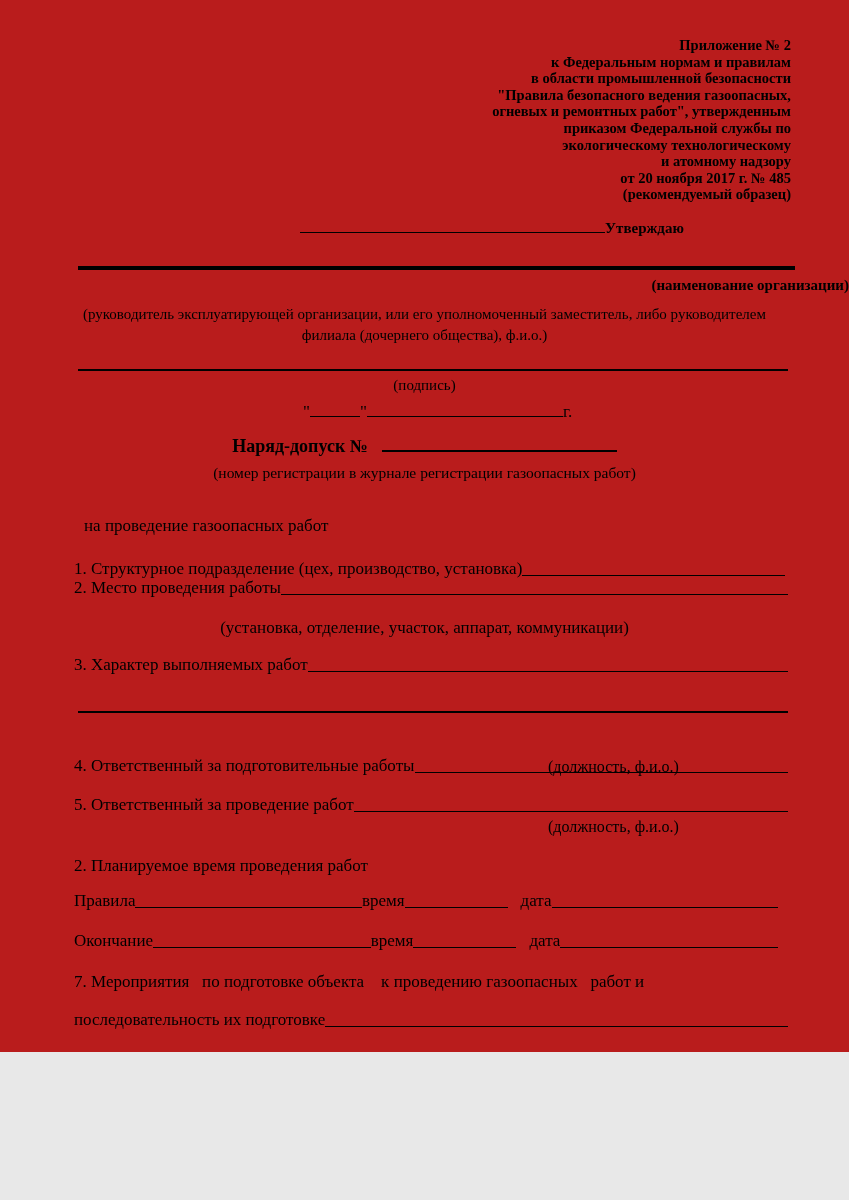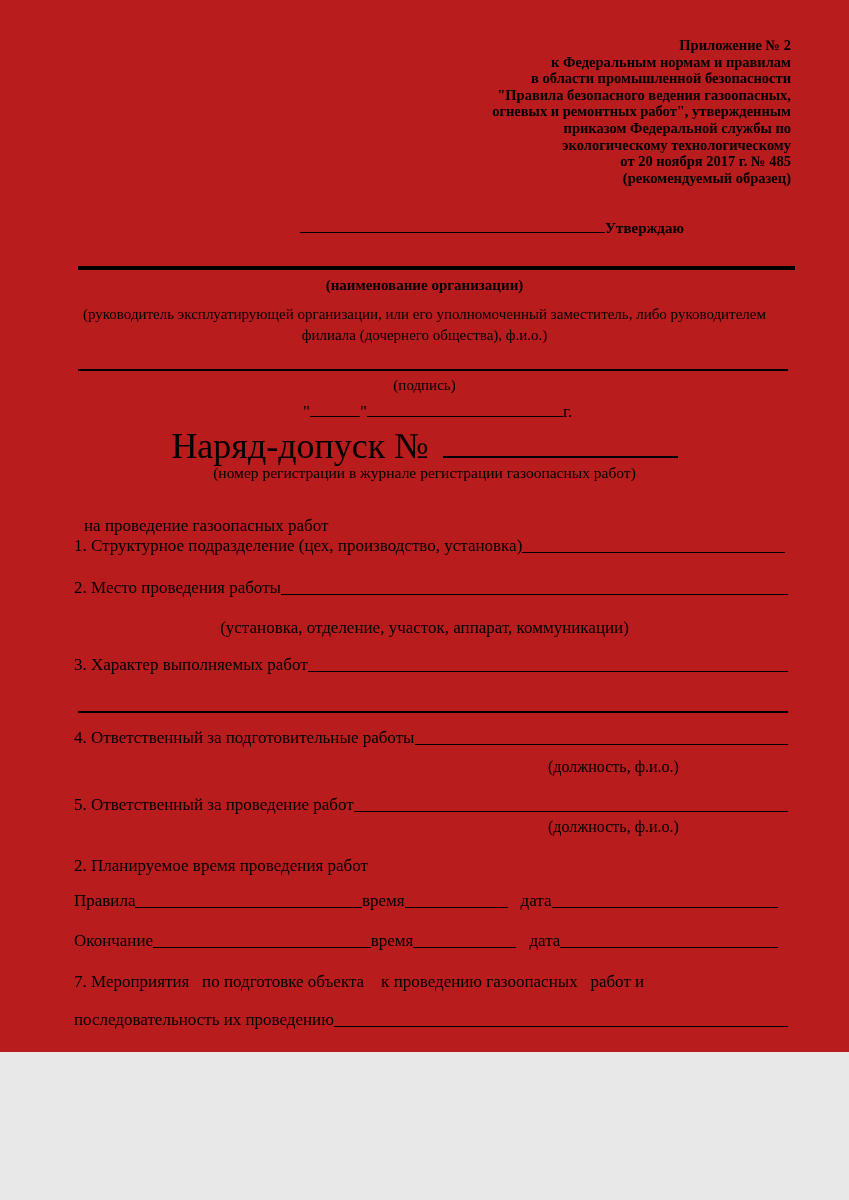--- a/index.html
+++ b/index.html
@@ -39,47 +39,48 @@
     min-width:10px;
     font-size:15px;line-height:15px;
     white-space:nowrap;
   }
   .fillfix{
     flex:0 0 auto;
     border-bottom:1.5px solid #000;
     margin-bottom:2px;
     font-size:15px;line-height:15px;
   }
-  .title-t{font-weight:normal;font-size:36px;line-height:32px;}
+  .title-t{font-weight:bold;font-size:18px;line-height:32px;}
   .pre{white-space:pre-wrap;}
 </style>
 </head>
 <body>
 
 <div class="page">
 
   <div class="abs hdr">
     <div>Приложение № 2</div>
     <div>к Федеральным нормам и правилам</div>
     <div>в области промышленной безопасности</div>
     <div>"Правила безопасного ведения газоопасных,</div>
     <div>огневых и ремонтных работ", утвержденным</div>
     <div>приказом Федеральной службы по</div>
     <div>экологическому технологическому</div>
+    <div>и атомному надзору</div>
     <div>от 20 ноября 2017 г. № 485</div>
     <div>(рекомендуемый образец)</div>
   </div>
 
   <div class="abs approve">
     <span class="u" style="width:305px;"></span><span class="b">Утверждаю</span>
   </div>
 
   <div class="abs rule-thick" style="top:266px;left:78px;right:54px;"></div>
 
-  <div class="abs ctr sm b" style="top:275px;">(наименование организации)</div>
+  <div class="abs ctr sm b" style="top:275px;text-align:right;">(наименование организации)</div>
 
   <div class="abs ctr sm" style="top:304px;line-height:21px;">
     <div>(руководитель эксплуатирующей организации, или его уполномоченный заместитель, либо руководителем</div>
     <div>филиала (дочернего общества), ф.и.о.)</div>
   </div>
 
   <div class="abs rule" style="top:369px;left:78px;right:61px;"></div>
   <div class="abs ctr sm" style="top:375px;">(подпись)</div>
 
   <div class="abs body-t" style="top:402px;left:303px;">
@@ -87,38 +88,38 @@
   </div>
 
   <div class="abs ctr" style="top:430px;">
     <span class="title-t">Наряд-допуск №</span>
     <span class="u" style="width:235px;margin-left:10px;border-bottom-width:2px;"></span>
   </div>
   <div class="abs ctr" style="top:464px;font-size:15.5px;line-height:18px;">(номер регистрации в журнале регистрации газоопасных работ)</div>
 
   <div class="abs body-t" style="top:516px;left:84px;">на проведение газоопасных работ</div>
 
-  <div class="abs frow body-t" style="top:536px;left:74px;right:64px;">
+  <div class="abs frow body-t" style="top:559px;left:74px;right:64px;">
     <span>1. Структурное подразделение (цех, производство, установка)</span>
     <span class="fill"></span>
   </div>
 
   <div class="abs frow body-t" style="top:578px;left:74px;right:61px;">
     <span>2. Место проведения работы</span>
     <span class="fill"></span>
   </div>
   <div class="abs ctr body-t" style="top:618px;">(установка, отделение, участок, аппарат, коммуникации)</div>
 
   <div class="abs frow body-t" style="top:655px;left:74px;right:61px;">
     <span>3. Характер выполняемых работ</span>
     <span class="fill"></span>
   </div>
   <div class="abs rule" style="top:711px;left:78px;right:61px;"></div>
 
-  <div class="abs frow body-t" style="top:728px;left:74px;right:61px;align-items:flex-end;">
+  <div class="abs frow body-t" style="top:756px;left:74px;right:61px;align-items:flex-end;">
     <span>4. Ответственный за подготовительные работы</span>
     <span class="fill"></span>
   </div>
   <div class="abs" style="top:758px;left:548px;font-size:16px;line-height:18px;">(должность, ф.и.о.)</div>
 
   <div class="abs frow body-t" style="top:795px;left:74px;right:61px;">
     <span>5. Ответственный за проведение работ</span>
     <span class="fill"></span>
   </div>
   <div class="abs" style="top:818px;left:548px;font-size:16px;line-height:18px;">(должность, ф.и.о.)</div>
@@ -138,21 +139,21 @@
     <span>Окончание</span>
     <span class="fill"></span>
     <span>время</span>
     <span class="fillfix" style="width:103px;"></span>
     <span style="margin-left:13px;">дата</span>
     <span class="fill"></span>
   </div>
 
   <div class="abs body-t pre" style="top:972px;left:74px;right:61px;">7. Мероприятия   по подготовке объекта    к проведению газоопасных   работ и</div>
   <div class="abs frow body-t" style="top:1010px;left:74px;right:61px;">
-    <span>последовательность их проведению</span>
+    <span>последовательность их подготовке</span>
     <span class="fill"></span>
   </div>
   <div class="abs rule" style="top:1067px;left:78px;right:61px;"></div>
   <div class="abs rule" style="top:1107px;left:78px;right:61px;"></div>
 
   <div class="abs frow body-t" style="top:1130px;left:70px;right:61px;">
     <span>Приложение</span>
     <span class="fill"></span>
   </div>
 

